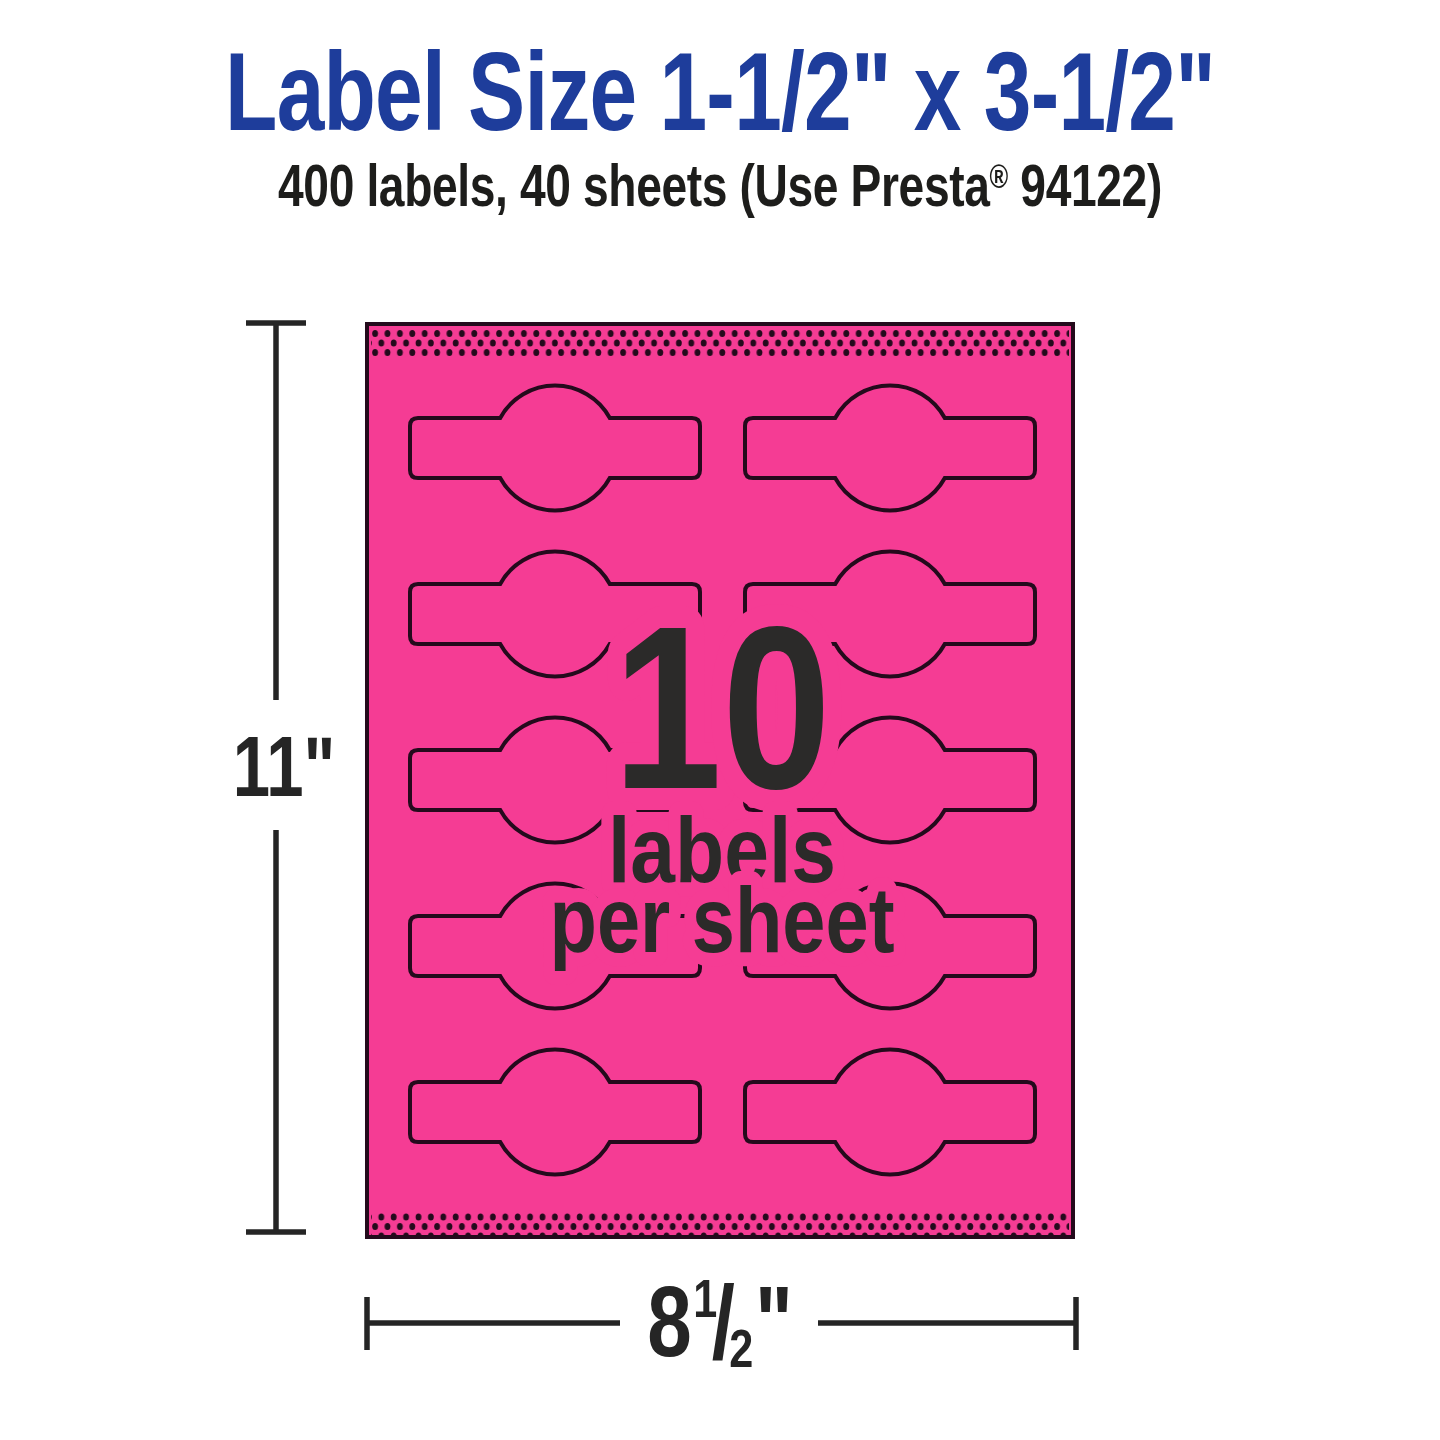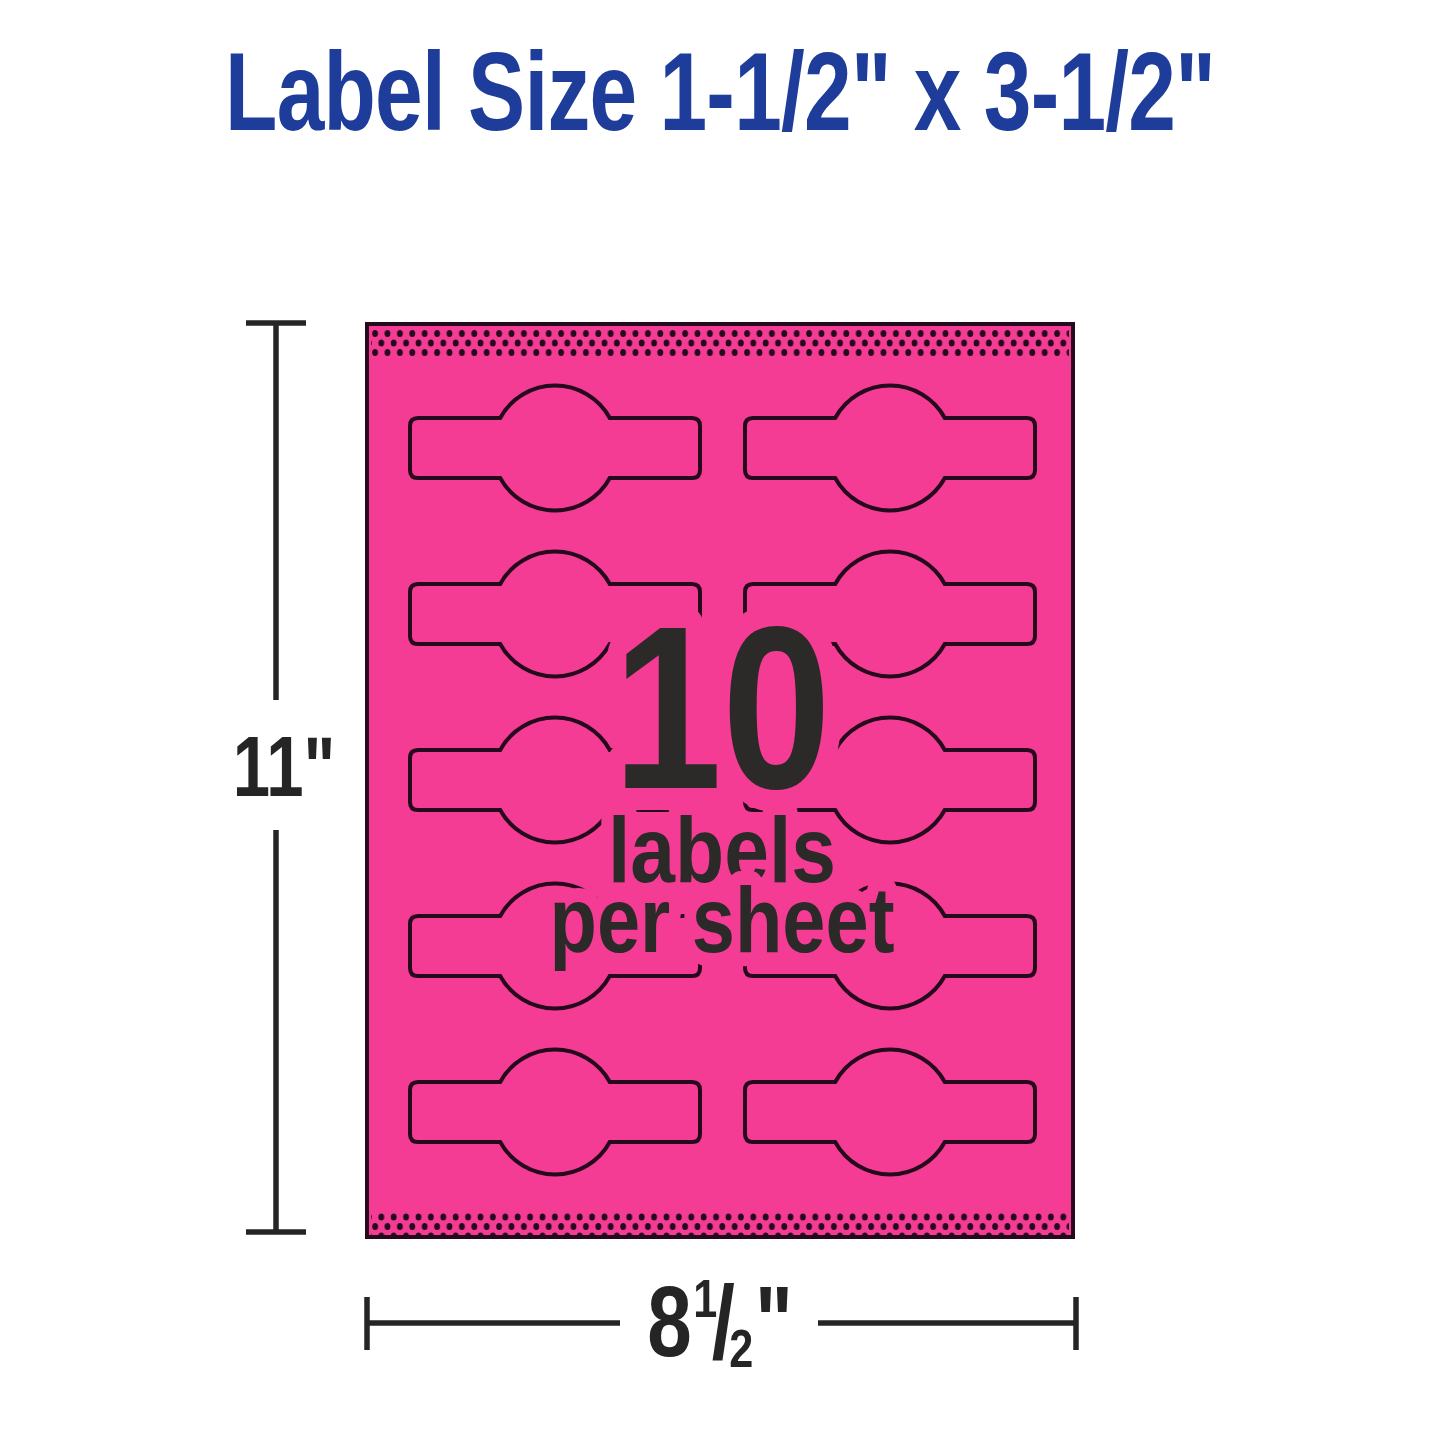--- a/index.html
+++ b/index.html
@@ -39,20 +39,23 @@
   .dim-width .fden{font-size:54px;line-height:1;align-self:flex-end;transform:translateY(4px);}
   .dim-width .unit{font-size:100px;}
 </style>
 </head>
 <body>
 
 <div class="canvas">
 
   <div class="title-row">
     <span class="inner">Label Size 1-1/2" x 3-1/2"</span>
+  </div>
+  <div class="subtitle-row">
+    <span class="inner"><span>400 labels, 40 sheets (Use Presta</span><span class="reg">®</span><span> 94122)</span></span>
   </div>
 
   <svg width="1440" height="1440" viewBox="0 0 1440 1440">
     <defs>
       <pattern id="dots" width="12.4" height="19" patternUnits="userSpaceOnUse" patternTransform="translate(0,6)">
         <ellipse class="dot" cx="3.1" cy="4.5" rx="2.9" ry="3.5"></ellipse>
         <ellipse class="dot" cx="9.3" cy="14" rx="2.9" ry="3.5"></ellipse>
       </pattern>
     </defs>
 

